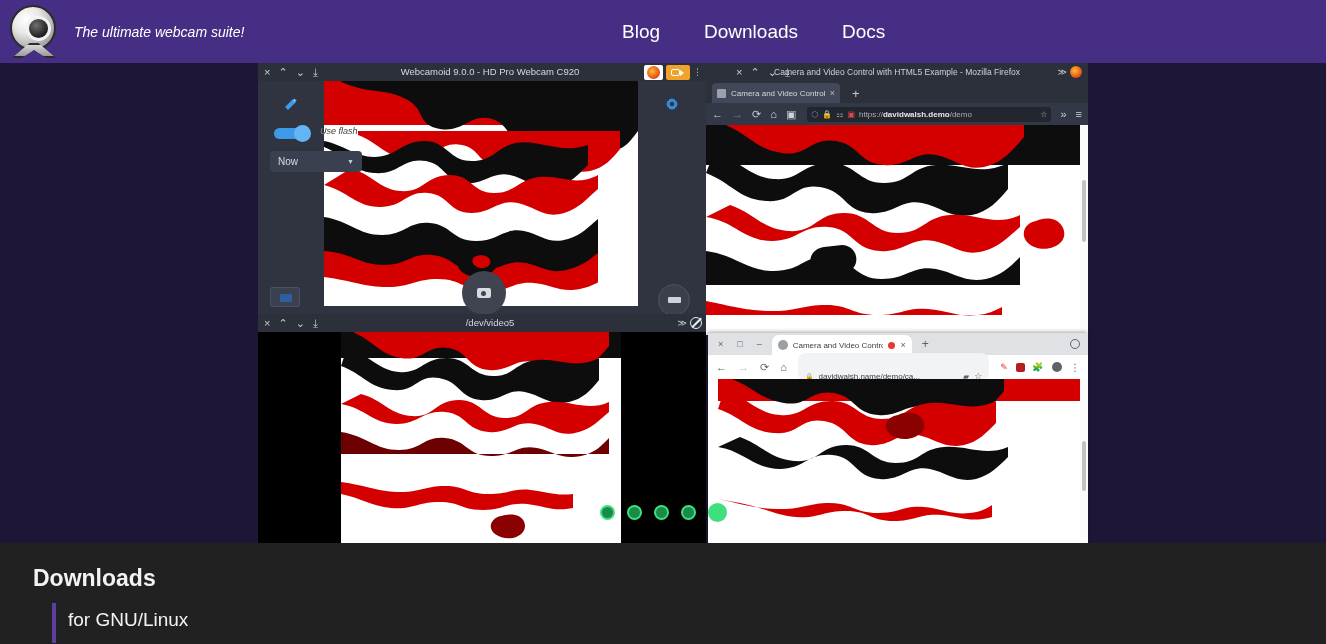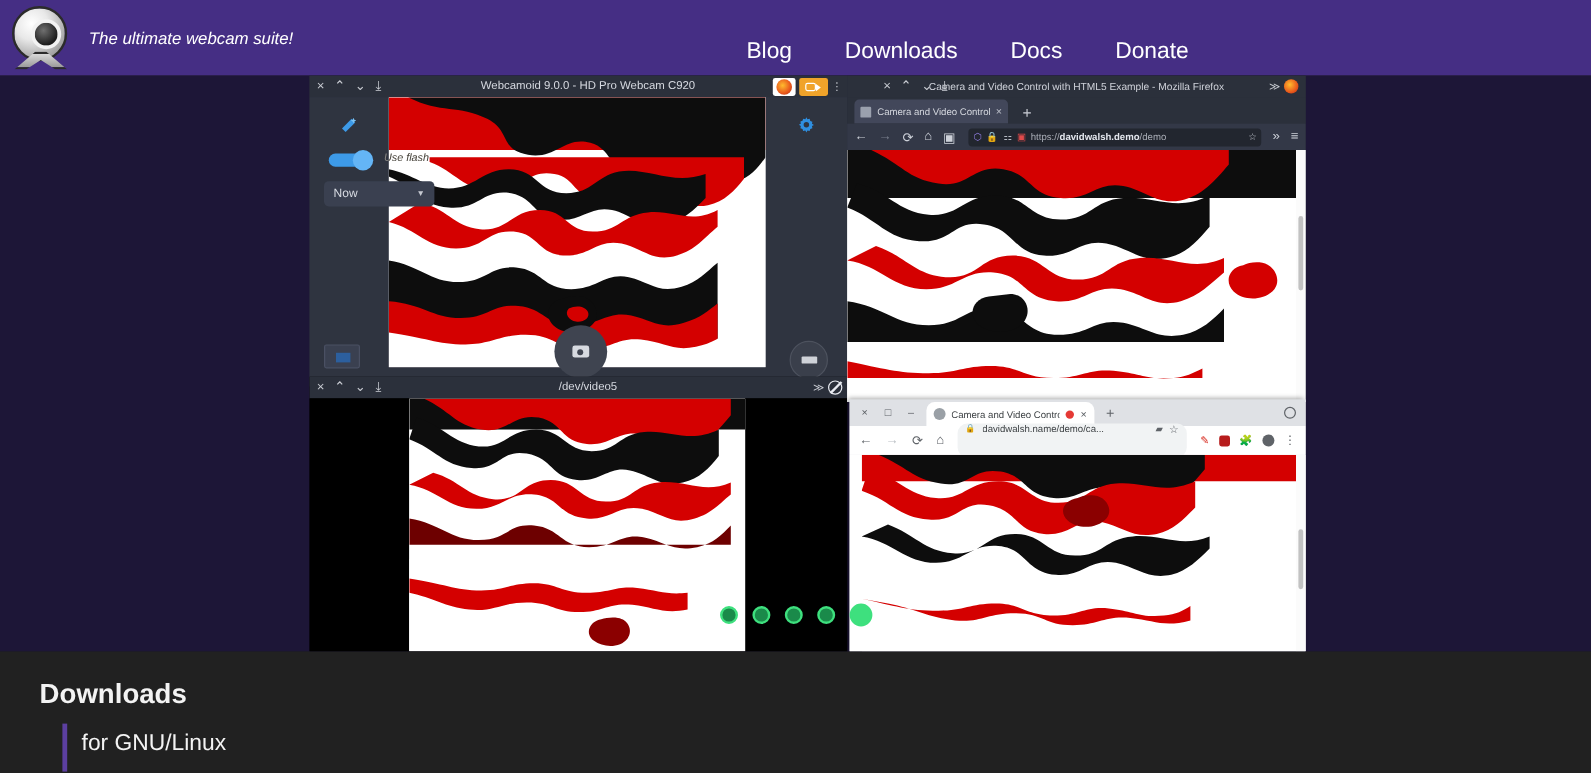--- a/index.html
+++ b/index.html
@@ -32,21 +32,21 @@
   #logo-mark .cam-stand {
     position:absolute; left:4px; top:40px; width:44px; height:15px;
     background: linear-gradient(#d9d9d9, #9a9a9a);
     border: 2px solid #2b2b2b;
     clip-path: polygon(40% 0%, 60% 0%, 100% 100%, 78% 100%, 50% 46%, 22% 100%, 0% 100%);
   }
   #brand-text { margin-left: 10px; display:flex; flex-direction:column; justify-content:center; height:63px; }
   #brand-title { color:#ffffff; font-size:31px; font-weight:bold; line-height:32px; letter-spacing:0.2px; }
   #brand-tagline { color:#ffffff; font-size:14px; font-style:italic; line-height:17px; margin-top:1px; margin-left:4px; }
 
-  #main-nav { position:absolute; left:600px; top:0; height:63px; display:flex; align-items:center; gap:0;margin-top:11px; }
+  #main-nav { position:absolute; left:600px; top:0; height:63px; display:flex; align-items:center; gap:0; }
   #main-nav a {
     color:#ffffff; text-decoration:none; font-size:19px; padding: 0 22px; line-height:63px;
   }
 
   
   #carousel {
     position:absolute; left:0; top:63px; width:1326px; height:480px;
     background:#1d1637; overflow:hidden;
   }
   #slide-stage { position:absolute; left:0; top:0; width:1326px; height:480px; }
@@ -177,21 +177,21 @@
   #cr-newtab { margin-left:10px; color:#5f6368; font-size:12px; }
   #cr-profile { position:absolute; right:8px; width:10px; height:10px; border-radius:50%; border:1.5px solid #5f6368; }
   #cr-navbar {
     position:absolute; left:0; top:22px; width:380px; height:24px; background:#ffffff;
     display:flex; align-items:center; padding: 0 8px; gap:11px;
   }
   #cr-navbar .nav-ico { color:#5f6368; font-size:11px; }
   #cr-navbar .nav-ico.dim { color:#bdc1c6; }
   #cr-omni {
     flex:1; height:28px; background:#f1f3f4; border-radius:8px;
-    display:flex; align-items:flex-start; gap:5px; padding: 0 7px;
+    display:flex; align-items:flex-end; gap:5px; padding: 0 7px;
   }
   #cr-omni .lock { font-size:7px; color:#5f6368; }
   #cr-url { font-size:8px; color:#3c4043; white-space:nowrap; overflow:hidden; flex:1; }
   #cr-ext { display:flex; align-items:center; gap:8px; }
   #cr-content { position:absolute; left:0; top:46px; width:380px; height:164px; background:#ffffff; overflow:hidden; }
   #cr-page { position:absolute; left:10px; top:0; width:362px; height:164px; overflow:hidden; }
   #cr-scrollbar { position:absolute; right:0; top:0; width:8px; height:164px; background:#fbfbfb; }
   #cr-scrollbar .thumb { position:absolute; left:2px; top:62px; width:4px; height:50px; background:#c2c2c2; border-radius:2px; }
 
   
@@ -237,21 +237,20 @@
     </div>
     <div id="brand-text">
       <div id="brand-tagline">The ultimate webcam suite!</div>
     </div>
   </div>
 
   <nav id="main-nav">
     <a href="#">Blog</a>
     <a href="#">Downloads</a>
     <a href="#">Docs</a>
-    <a href="#">Donate</a>
   </nav>
 </div>
 
 <div id="carousel">
   <div id="slide-stage">
 
     <div id="win-webcamoid">
       <div class="wm-titlebar">
         <div class="wm-btns">
           <span>×</span>

